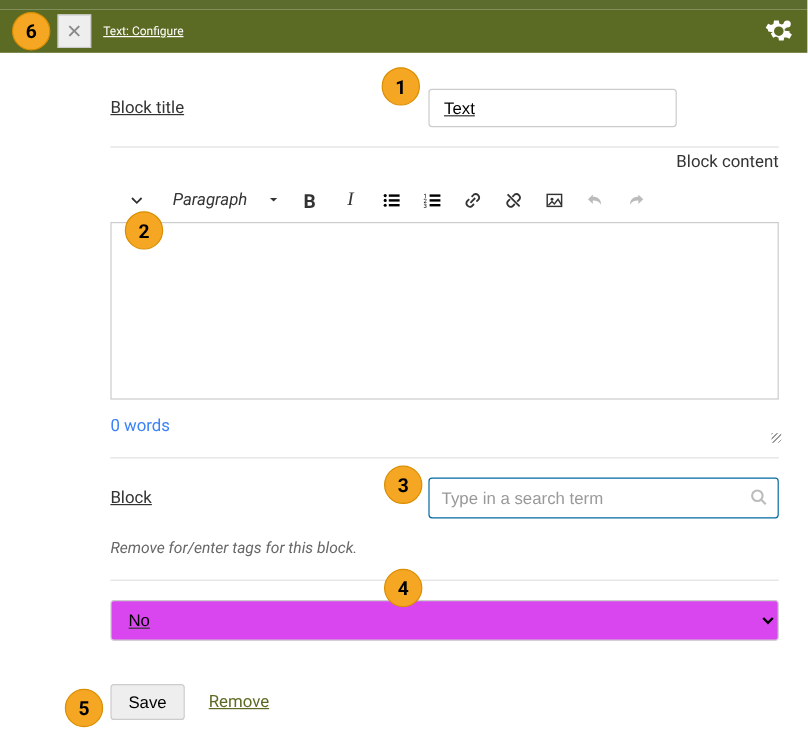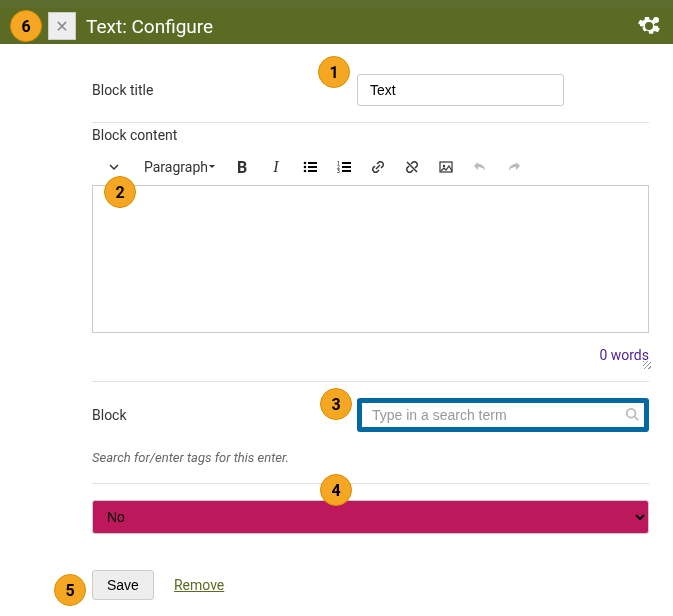--- a/index.html
+++ b/index.html
@@ -26,99 +26,103 @@
       margin-left: 48px;
       background: #eee;
       color: #888;
       display: flex; align-items: center; justify-content: center;
       font-size: 16px;
       cursor: pointer;
       border: 1px solid #ccc;
     }
     .header-title {
       margin-left: 10px;
-      font-size: 19px;
+      font-size: 10px;
+      text-decoration: underline;
     }
     .gear-icon {
       position: absolute;
       right: 12px;
       top: 6px;
       color: #fff;
     }
     .content {
       padding: 18px 24px 10px 92px;
     }
     .form-row {
       display: flex;
       align-items: center;
       padding: 12px 0;
+      text-decoration: underline;
     }
     .form-label {
       width: 265px;
       font-size: 14px;
       color: #333;
     }
     .form-input {
       flex: 0 0 200px;
       height: 32px;
       border: 1px solid #ccc;
       padding: 0 12px;
       font-size: 14px;
       border-radius: 3px;
     }
     .divider { border: none; border-top: 1px solid #e0e0e0; margin: 4px 0; }
-    .section-label { font-size: 14px; margin-bottom: 6px; }
+    .section-label { font-size: 14px; margin-bottom: 6px; text-align: right; }
     .toolbar {
       display: flex;
       align-items: center;
       gap: 6px;
       padding: 4px 8px;
     }
     .toolbar .tb-btn {
       width: 28px; height: 28px;
       display: inline-flex; align-items: center; justify-content: center;
       color: #333;
       cursor: pointer;
       font-size: 16px;
     }
     .toolbar .tb-btn.disabled { color: #bbb; cursor: default; }
     .format-dd {
       display: inline-flex; align-items: center;
       padding: 0 6px;
       font-size: 14px;
+      gap: 18px;
       margin-left: 4px;
+      font-style: italic;
     }
     .editor {
       border: 1px solid #ccc;
       height: 148px;
       padding: 8px;
       font-size: 14px;
     }
     .wordcount {
-      text-align: right;
-      font-size: 14px;
-      color: #4c1d95;
+      text-align: left;
+      font-size: 14px;
+      color: #3b82f6;
       margin-top: 14px;
       position: relative;
     }
     .wordcount::after {
       content: "";
       position: absolute;
       right: -2px; bottom: -6px;
       width: 8px; height: 8px;
       background: repeating-linear-gradient(135deg, #999 0 1px, transparent 1px 3px);
     }
     .tags-input-wrap {
       flex: 1;
       position: relative;
     }
     .tags-input {
       width: 100%;
       height: 34px;
-      border: 5px solid #0369a1;
+      border: 1px solid #0369a1;
       padding: 0 34px 0 10px;
       font-size: 14px;
       border-radius: 3px;
       color: #333;
     }
     .tags-input::placeholder { color: #999; }
     .search-icon {
       position: absolute;
       right: 10px;
       top: 9px;
@@ -130,21 +134,21 @@
       font-size: 13px;
       margin: 6px 0 18px 0;
     }
     .select {
       flex: 1;
       height: 34px;
       border: 1px solid #ccc;
       padding: 0 10px;
       font-size: 14px;
       border-radius: 3px;
-      background: #be185d;
+      background: #d946ef;
     }
     .actions {
       margin: 24px 0 0 0;
       display: flex;
       align-items: center;
       gap: 20px;
     }
     .save-btn {
       background: #eee;
       border: 1px solid #ccc;
@@ -281,21 +285,21 @@
     <div class="tags-input-wrap">
       <input class="tags-input" placeholder="Type in a search term" style="">
       <span class="search-icon">
         <svg width="14" height="14" viewBox="0 0 16 16" fill="none" stroke="currentColor" stroke-width="2">
             <circle cx="7" cy="7" r="5"></circle>
             <path d="M11 11l4 4"></path>
           </svg>
       </span>
     </div>
   </div>
-  <div class="help-text">Search for/enter tags for this enter.</div>
+  <div class="help-text">Remove for/enter tags for this block.</div>
 
   <hr class="divider">
 
   <div class="form-row">
     <select class="select">
       <option>No</option>
     </select>
   </div>
 
   <div class="actions">

